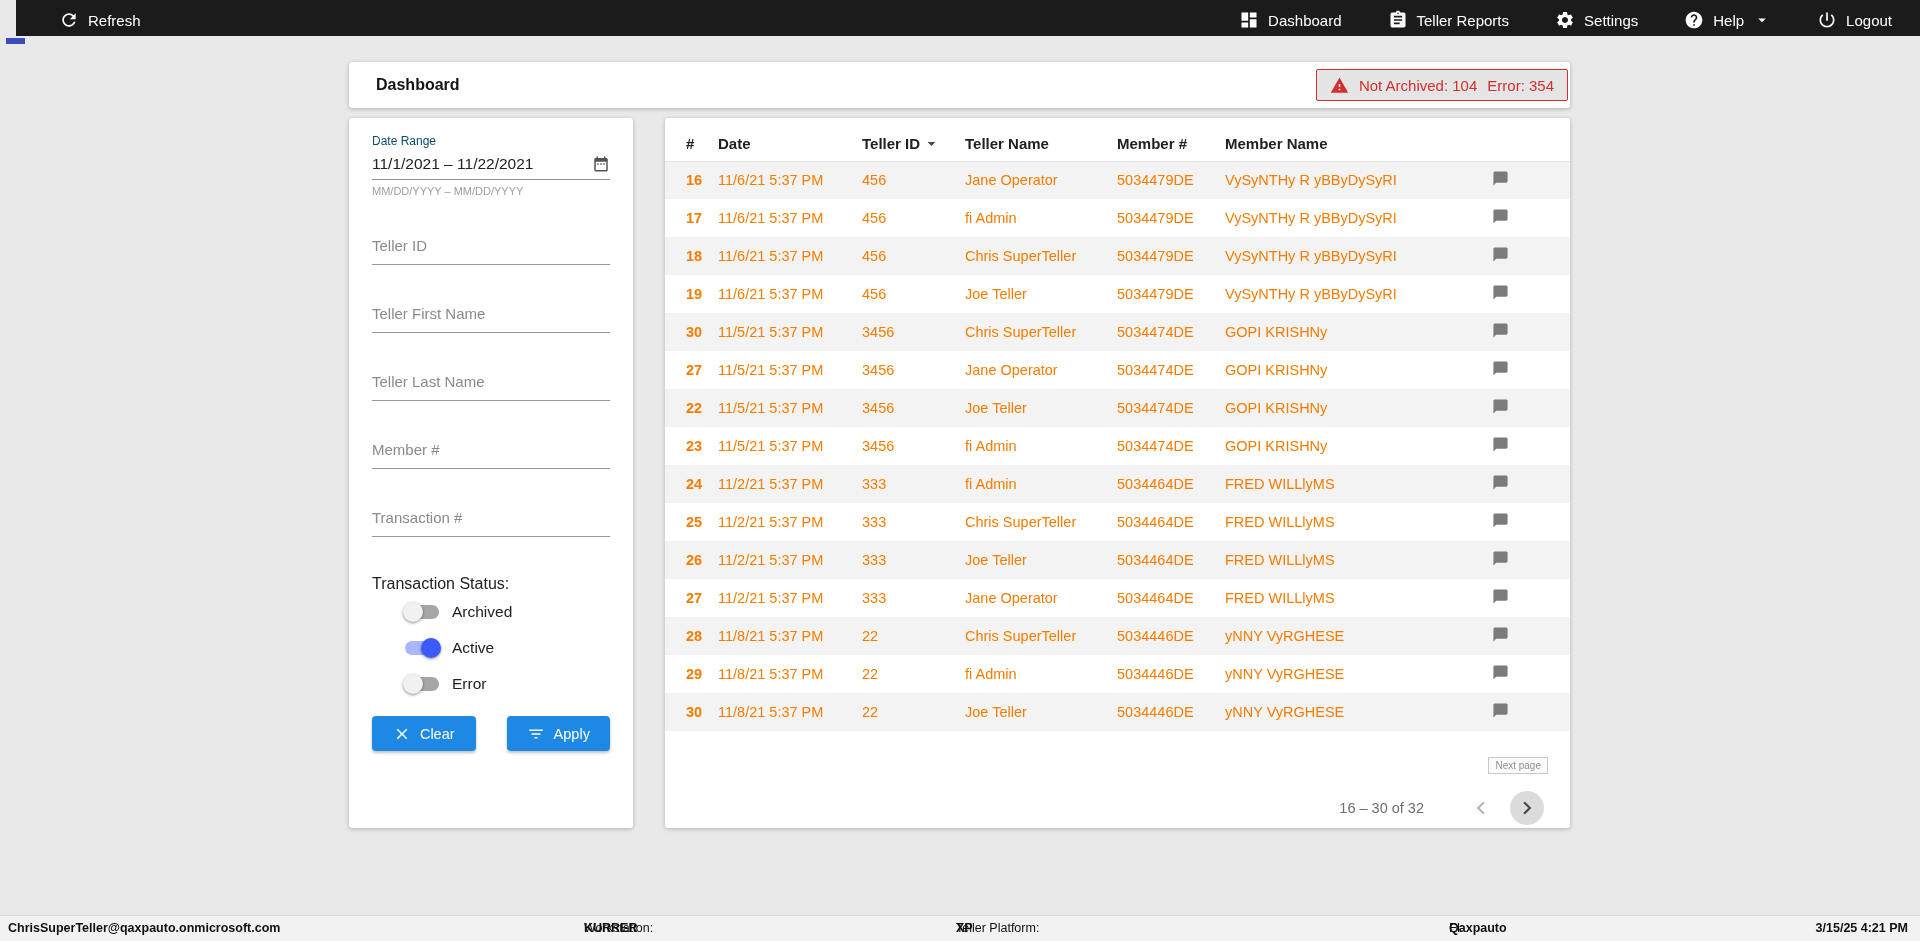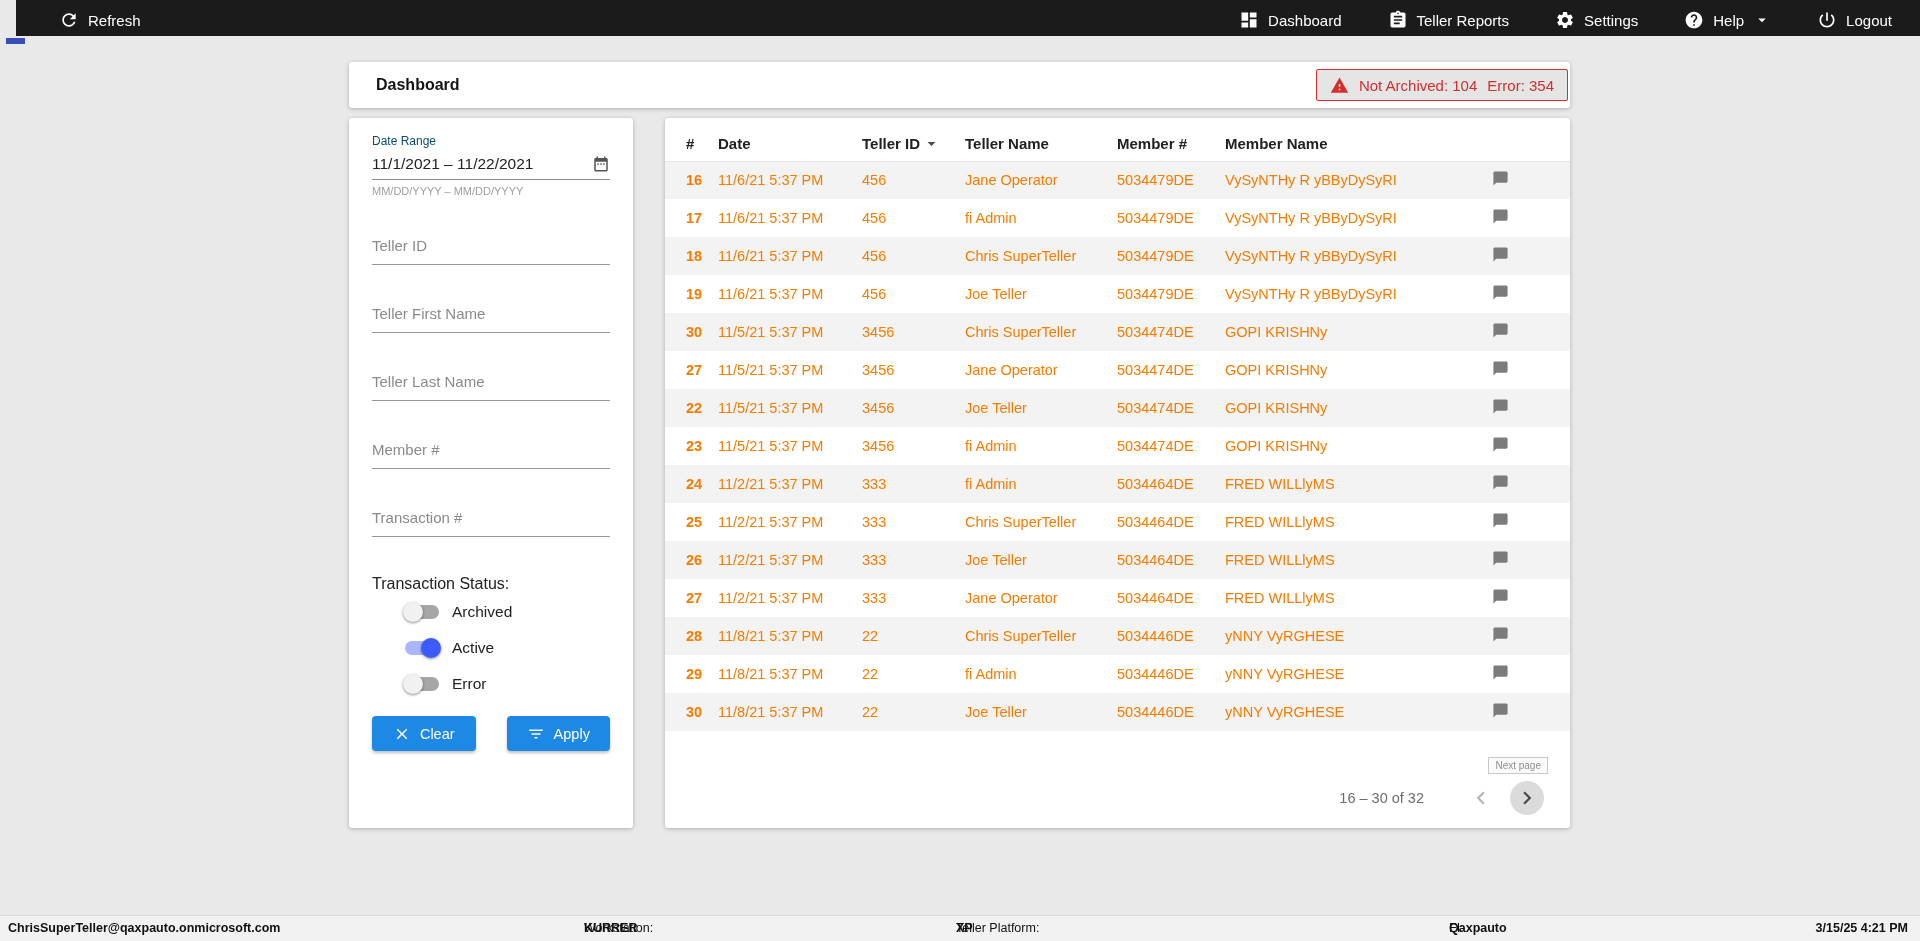--- a/index.html
+++ b/index.html
@@ -113,21 +113,21 @@
   th:first-child, td:first-child { padding-left:21px; }
   .th-flex { display:flex; align-items:center; gap:2px; }
   .sort-caret { width:19px; height:19px; fill:#4a4a4a; cursor:pointer; }
   td { height:38px; padding:0; font-size:14.5px; color:#f57c00; }
   tbody tr:nth-child(odd) { background:#f3f3f3; }
   td.c-num { font-weight:700; }
   .note-btn { display:inline-flex; cursor:pointer; }
   .note-icon { width:17px; height:17px; fill:#7b7b7b; transform:scaleX(-1); }
 
   .pager {
-    position:absolute; right:26px; bottom:13px;
+    position:absolute; right:26px; bottom:3px;
     display:flex; align-items:center;justify-content:space-between;
   }
   .range { font-size:14.5px; color:#6d6d6d; margin-right:44px; }
   .pg-btn {
     border:none; background:none; padding:0; cursor:pointer;
     display:flex; align-items:center; justify-content:center;
   }
   .pg-prev { margin-right:16px; }
   .pg-prev svg { width:26px; height:26px; fill:#b5b5b5; }
   .pg-next {

